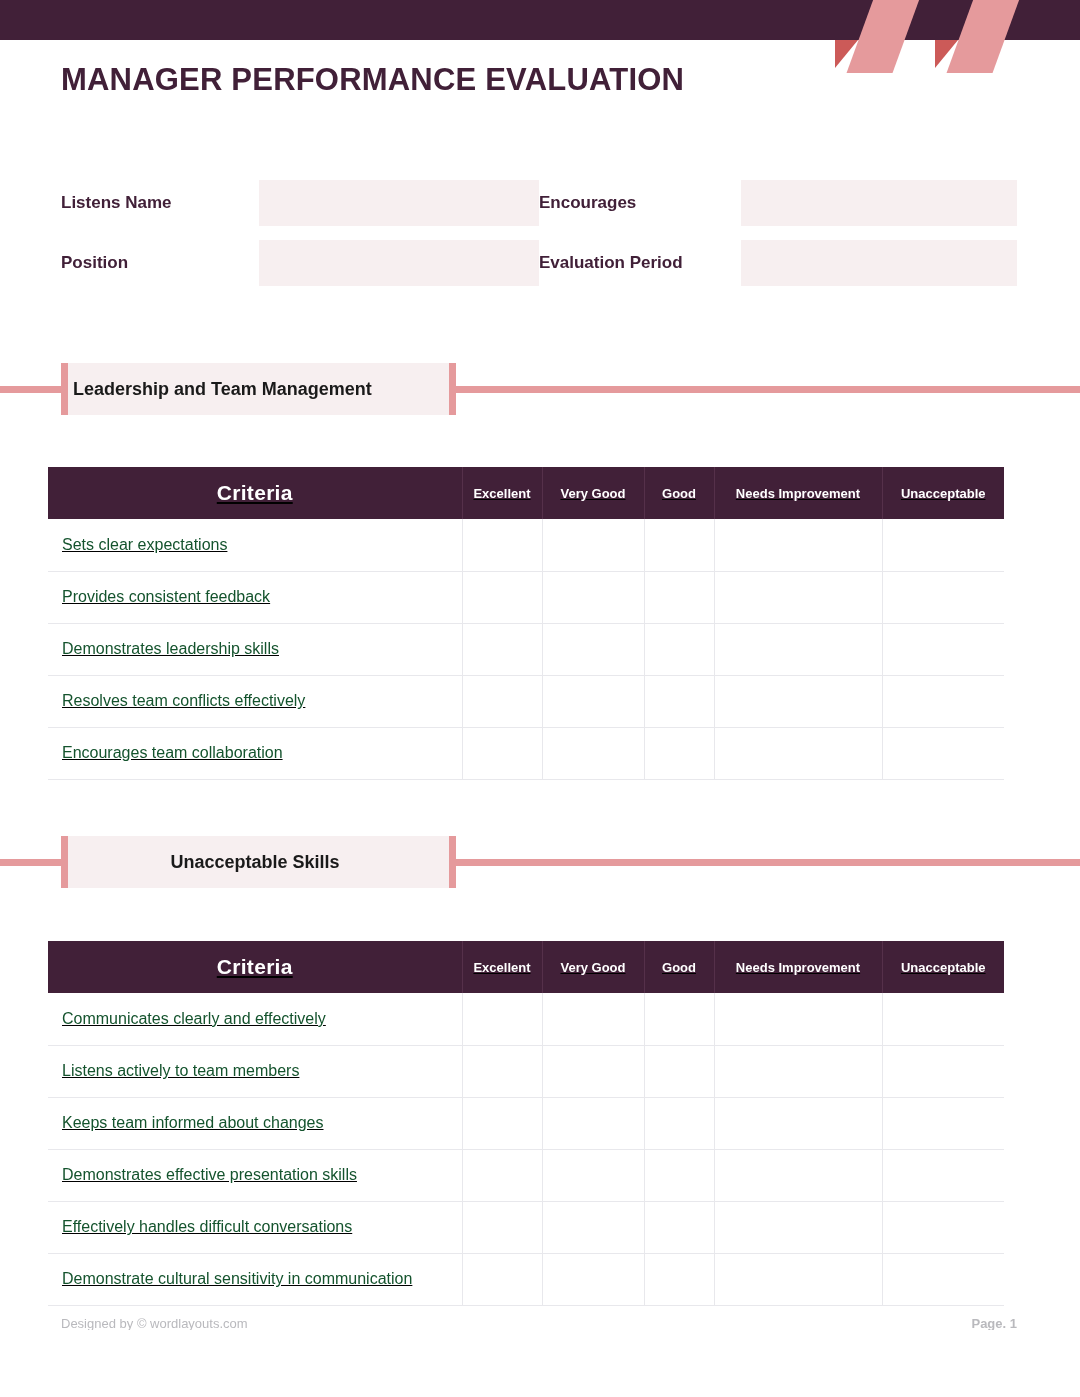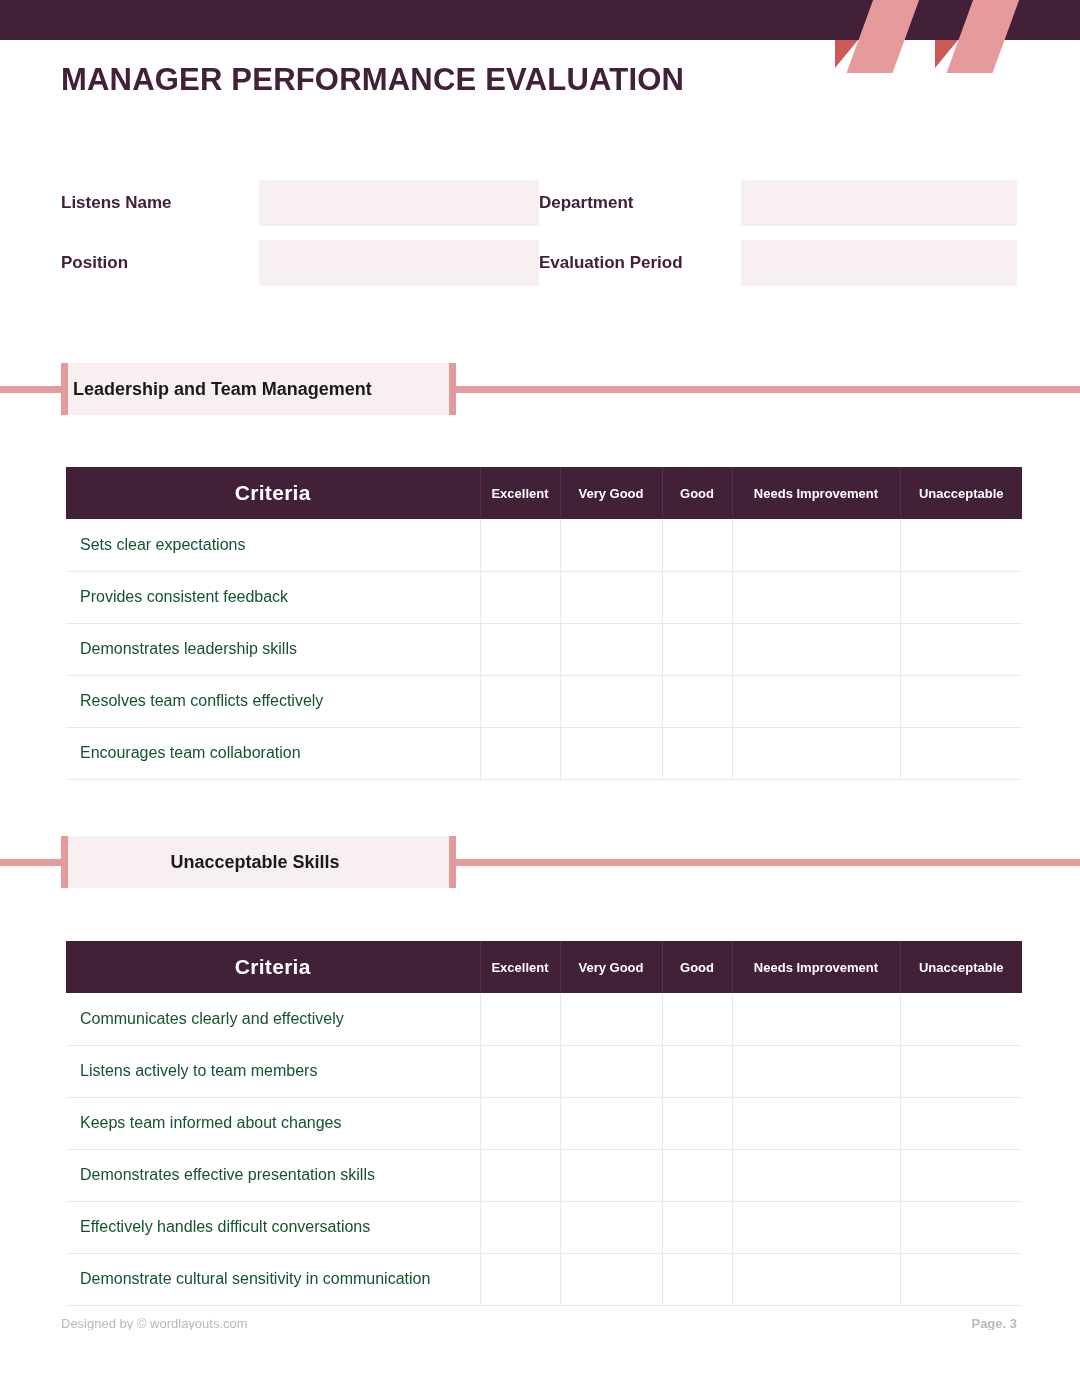--- a/index.html
+++ b/index.html
@@ -152,24 +152,25 @@
     height: 52px;
     background: #E59A9C;
     z-index: 3;
   }
   .tick-left  { left: 61px;  top: 0; }
   .tick-right { left: 449px; top: 0; }
 
   
   .rtable {
     position: absolute;
-    left: 66px;
+    left: 48px;
     width: 956px;
     border-collapse: collapse;
     table-layout: fixed;
+    text-decoration: underline;
   }
   .rtable thead th {
     background: #412038;
     color: #ffffff;
     height: 52px;
     font-size: 13px;
     font-weight: bold;
     text-align: center;
     vertical-align: middle;
     border-right: 1px solid #55304a;
@@ -225,21 +226,21 @@
   <div class="doc-title">MANAGER PERFORMANCE EVALUATION</div>
 
   <div class="form-area">
 
     <div class="form-row">
       <div class="form-cell">
         <span class="form-label">Listens Name</span>
         <input class="form-input" type="text" value="" style="">
       </div>
       <div class="form-cell">
-        <span class="form-label wide">Department</span>
+        <span class="form-label wide">Encourages</span>
         <input class="form-input" type="text" value="" style="">
       </div>
     </div>
 
     <div class="form-row">
       <div class="form-cell">
         <span class="form-label">Position</span>
         <input class="form-input" type="text" value="" style="">
       </div>
       <div class="form-cell">
@@ -397,16 +398,16 @@
         <td class="mark"></td>
         <td class="mark"></td>
         <td class="mark"></td>
         <td class="mark"></td>
       </tr>
     </tbody>
   </table>
 
   <div class="footer">
     <span>Designed by © wordlayouts.com</span>
-    <span class="page-no">Page. 3</span>
+    <span class="page-no">Page. 1</span>
   </div>
 
 </div>
 
 </body></html>

